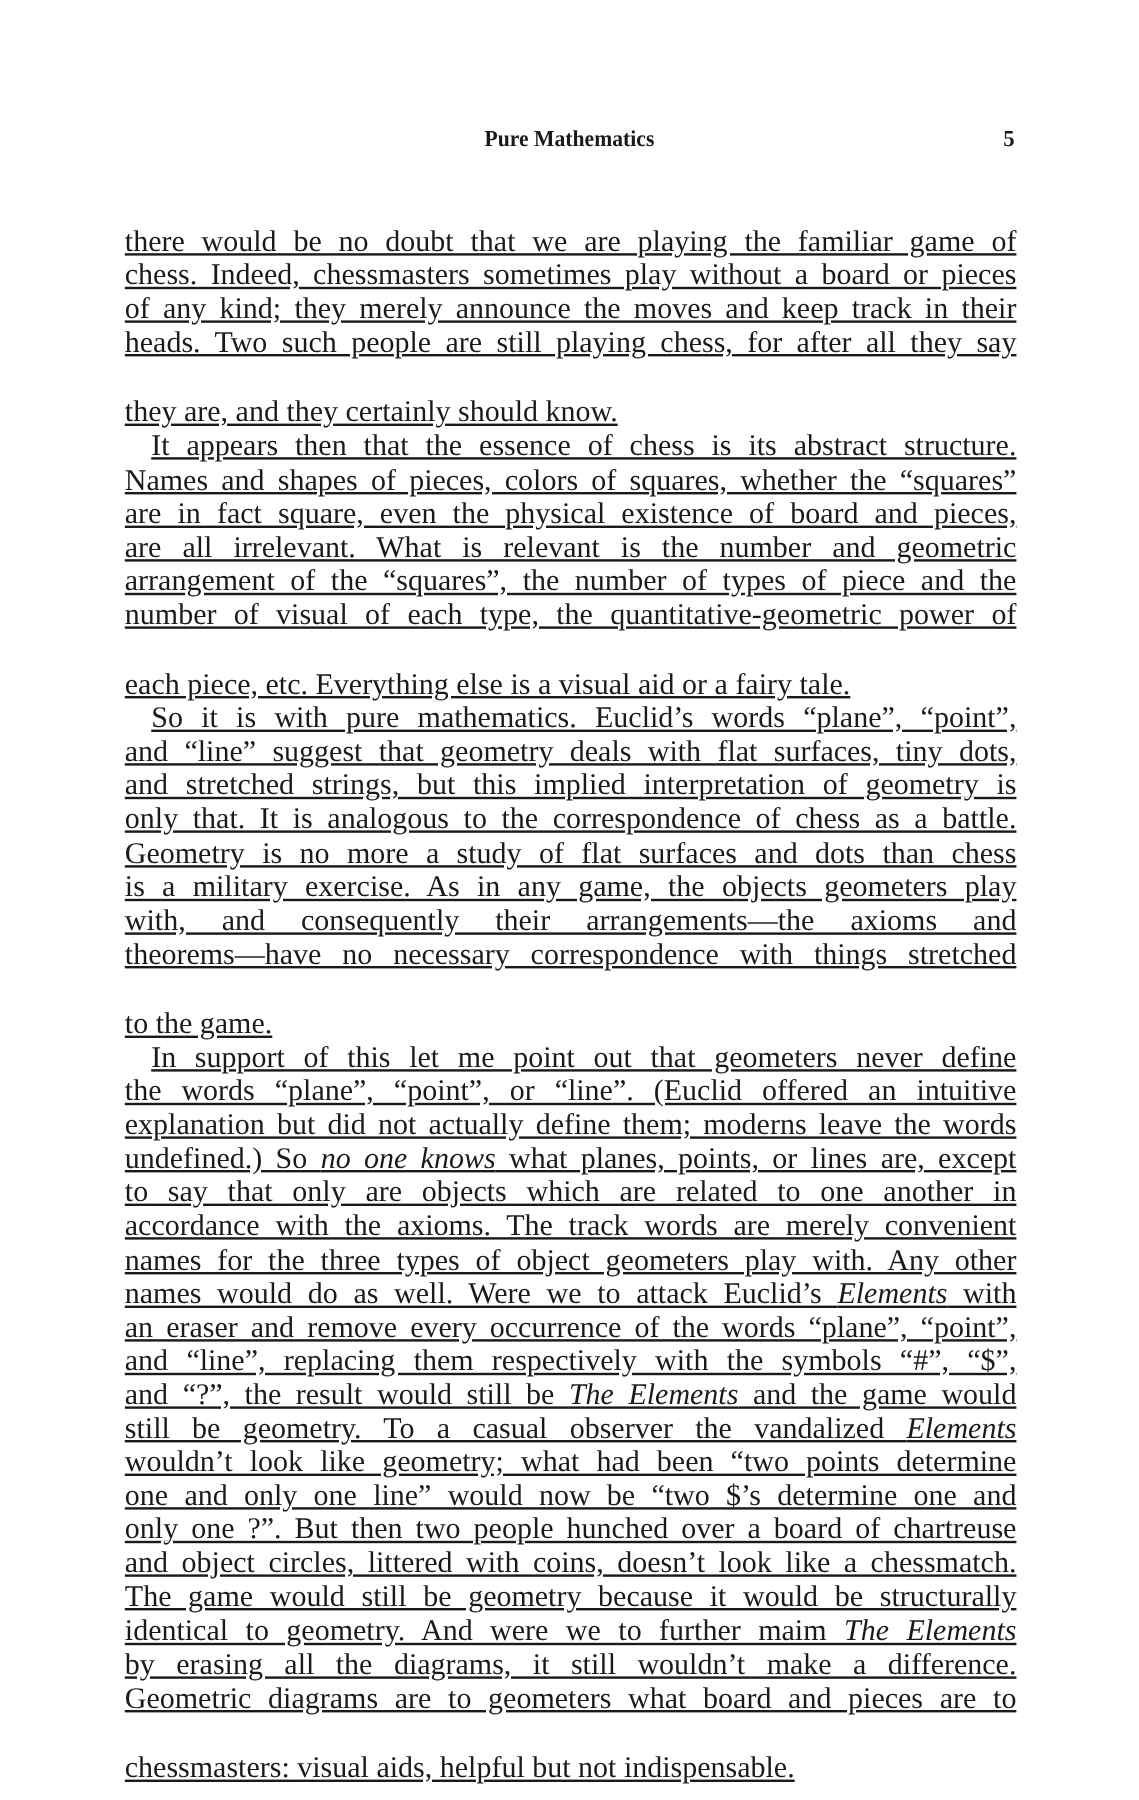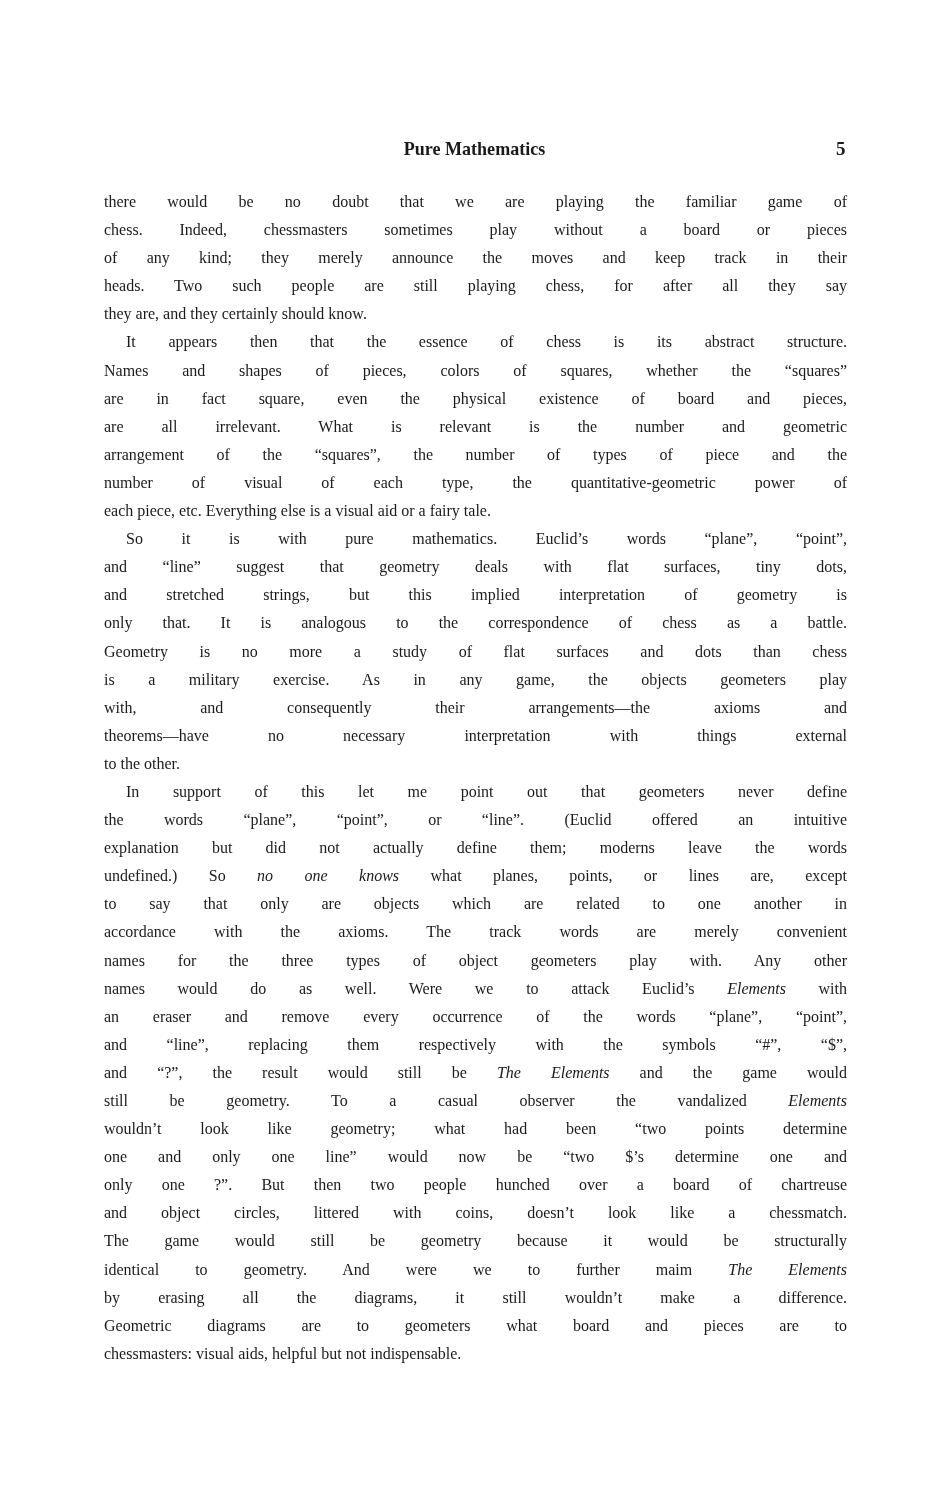--- a/index.html
+++ b/index.html
@@ -1,25 +1,25 @@
 <!DOCTYPE html>
 <html><head>
 <meta charset="utf-8">
 <style>
   html, body { margin: 0; padding: 0; background: #ffffff; }
   body { width: 949px; height: 1500px; position: relative; overflow: hidden;
          font-family: "Liberation Serif", "DejaVu Serif", serif; color: #1a1a1a; }
-  .running-head { position: absolute; top: 136px; left: 0; width: 949px; height: 28px; }
+  .running-head { position: absolute; top: 104px; left: 0; width: 949px; height: 28px; }
   .running-title { position: absolute; left: 0; width: 949px; text-align: center;
          font-weight: bold; font-size: 19px; top: 2px; transform: scaleX(0.95); }
   .page-num { position: absolute; left: 836px; top: 2px; font-weight: bold; font-size: 19px; }
   .body-text { position: absolute; left: 104px; top: 188px; width: 743px; }
-  .line { height: 28.1px; line-height: 28.1px; font-size: 16px; white-space: nowrap;
-          text-align: justify; text-align-last: justify; letter-spacing: 0; }
-  .line.last { text-align-last: left; }
+  .line { height: 28.1px; line-height: 28.1px; font-size: 25px; white-space: nowrap;
+          text-align: justify; text-align-last: justify; letter-spacing: 0; text-decoration: underline; }
+  .line.last { text-align-last: left; margin-top: 30px; }
   .line.indent { padding-left: 22px; }
   .line i, .line em { font-style: italic; }
 </style>
 </head>
 <body>
 
 <div class="running-head">
   <div class="running-title">Pure Mathematics</div>
   <div class="page-num">5</div>
 </div>
@@ -42,22 +42,22 @@
       <div class="line last">each piece, etc. Everything else is a visual aid or a fairy tale.</div>
     </div>
     <div>
       <div class="line indent">So it is with pure mathematics. Euclid’s words “plane”, “point”,</div>
       <div class="line">and “line” suggest that geometry deals with flat surfaces, tiny dots,</div>
       <div class="line">and stretched strings, but this implied interpretation of geometry is</div>
       <div class="line">only that. It is analogous to the correspondence of chess as a battle.</div>
       <div class="line">Geometry is no more a study of flat surfaces and dots than chess</div>
       <div class="line">is a military exercise. As in any game, the objects geometers play</div>
       <div class="line">with, and consequently their arrangements—the axioms and</div>
-      <div class="line">theorems—have no necessary interpretation with things external</div>
-      <div class="line last">to the other.</div>
+      <div class="line">theorems—have no necessary correspondence with things stretched</div>
+      <div class="line last">to the game.</div>
     </div>
     <div>
       <div class="line indent">In support of this let me point out that geometers never define</div>
       <div class="line">the words “plane”, “point”, or “line”. (Euclid offered an intuitive</div>
       <div class="line">explanation but did not actually define them; moderns leave the words</div>
       <div class="line">undefined.) So <i>no one knows</i> what planes, points, or lines are, except</div>
       <div class="line">to say that only are objects which are related to one another in</div>
       <div class="line">accordance with the axioms. The track words are merely convenient</div>
       <div class="line">names for the three types of object geometers play with. Any other</div>
       <div class="line">names would do as well. Were we to attack Euclid’s <i>Elements</i> with</div>

